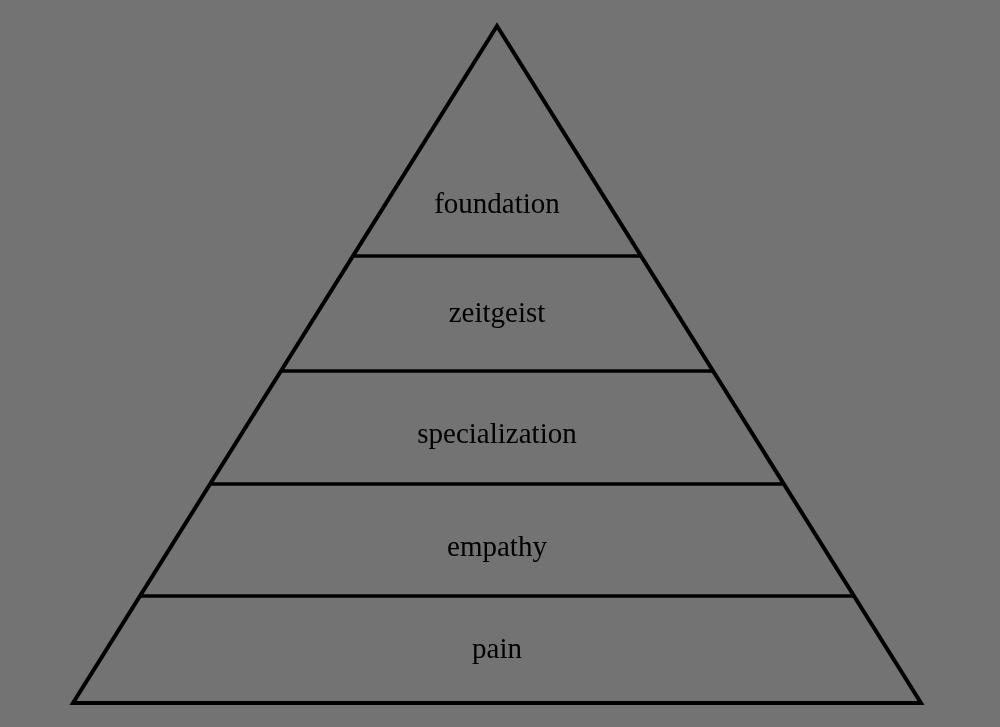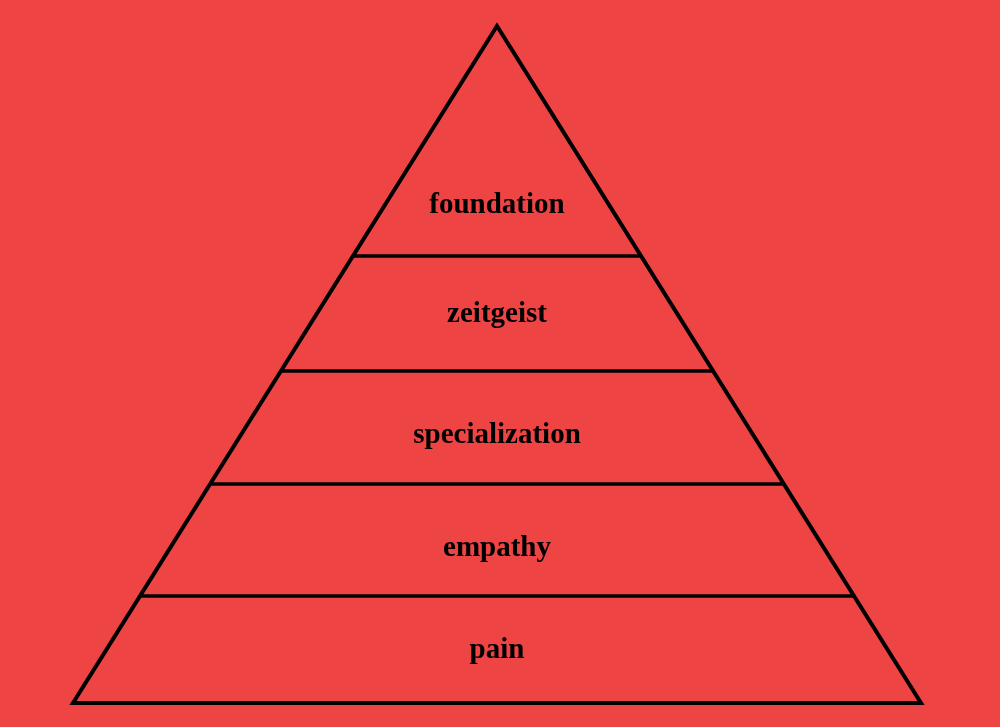--- a/index.html
+++ b/index.html
@@ -6,22 +6,21 @@
     margin: 0;
     padding: 0;
     width: 1000px;
     height: 727px;
     background: #ffffff;
     overflow: hidden;
   }
   .canvas {
     width: 1000px;
     height: 727px;
-    background: #ef4444;
-    font-weight: bold;
+    background: #737373;
   }
   svg {
     display: block;
     width: 1000px;
     height: 727px;
   }
   .level-label {
     font-family: "Liberation Serif", "DejaVu Serif", serif;
     font-size: 29px;
   }

